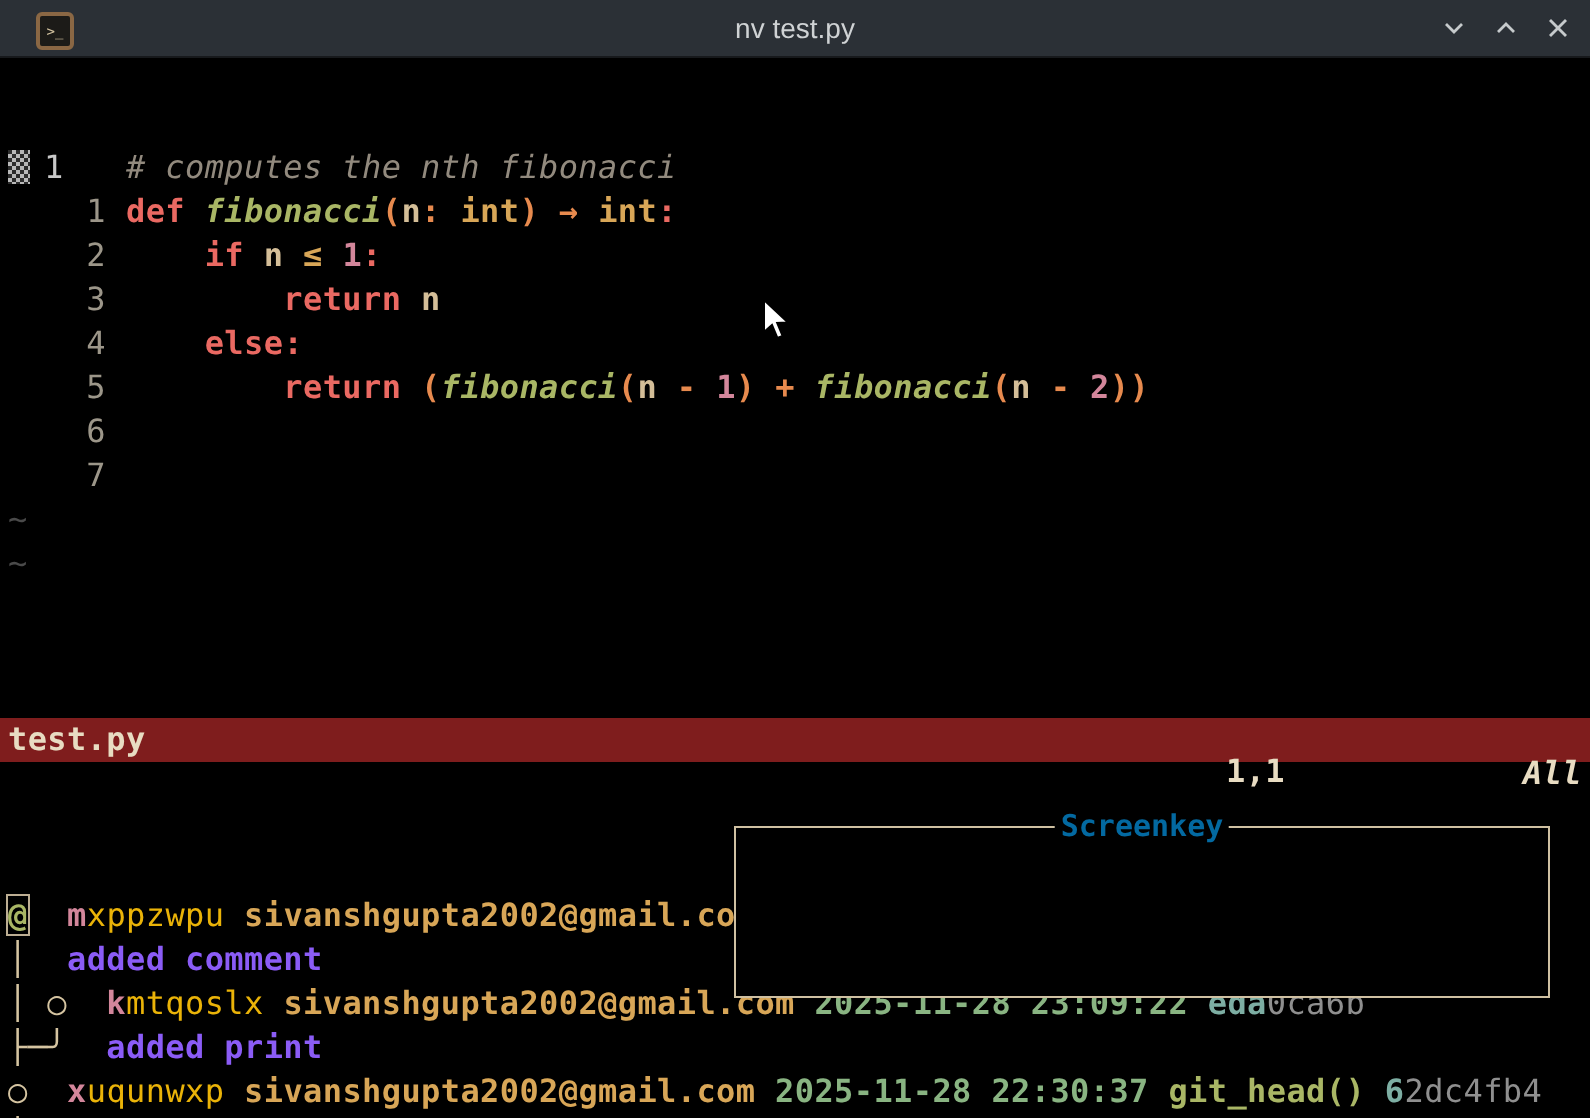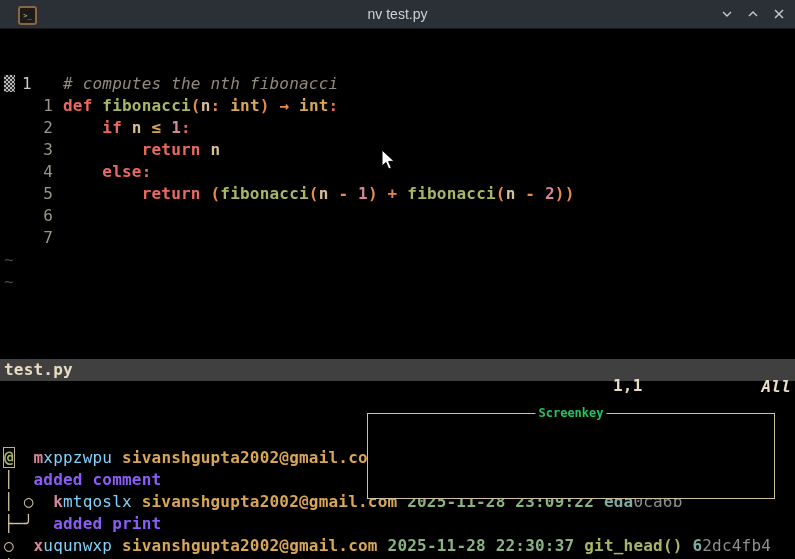--- a/index.html
+++ b/index.html
@@ -28,57 +28,57 @@
   .row{height:22px;display:flex;padding-left:4px;}
   .gutter{width:59px;flex:0 0 59px;text-align:right;padding-right:10px;box-sizing:border-box;color:#9c9689;}
   .gutter.cur{text-align:left;padding-left:0;color:#c8c8c8;}
   .blockcur{display:inline-block;width:11px;height:17px;margin-right:7px;vertical-align:-3px;
     background:repeating-conic-gradient(#b8b8b8 0% 25%,#2c2c2c 0% 50%) 0 0/4px 4px;}
   .editor{height:220px;}
   .log{height:154px;}
 
   
   .t-red{color:#ea6962;font-weight:bold;}
-  .t-green{color:#a9b665;font-weight:bold;}
+  .t-green{color:#a9b665;font-weight:bold;font-style:italic;}
   .t-orange{color:#e78a4e;font-weight:bold;}
   .t-yellow{color:#d8a657;font-weight:bold;}
   .t-purple{color:#d3869b;font-weight:bold;}
   .t-fg{color:#d4be98;font-weight:bold;}
   .t-comment{color:#928a7e;font-style:italic;}
   .t-tilde{color:#4a4a4a;}
   .t-graph{color:#d5c4a1;}
   .t-at{color:#a9b665;font-weight:bold;outline:1px solid #bdae93;}
   .t-chgp{color:#d3869b;font-weight:bold;}
-  .t-chgr{color:#7dd3fc;text-align:right;}
+  .t-chgr{color:#eab308;text-align:right;}
   .t-email{color:#d8a657;font-weight:bold;}
   .t-date{color:#89b482;font-weight:bold;}
   .t-cidp{color:#7daea3;font-weight:bold;}
   .t-cidr{color:#8f8f8f;}
   .t-desc{color:#8b5cf6;font-weight:bold;}
   .t-fn{color:#a9b665;font-weight:bold;}
 
   
   .statusline{
-    height:22px;background:#404040;color:#e8dcc2;position:relative;
+    height:22px;background:#7f1d1d;color:#e8dcc2;position:relative;
     font-family:"DejaVu Sans Mono",monospace;font-size:16px;line-height:22px;
     letter-spacing:0.2px;white-space:pre;font-weight:bold;
   }
   .sl-left{position:absolute;left:4px;top:0;}
   .sl-pos{position:absolute;left:613px;top:16px;}
   .sl-scroll{position:absolute;right:4px;top:17px;font-style:italic;}
 
   
   .screenkey{
     position:absolute;left:367px;top:413px;width:408px;height:86px;
     border:1px solid #cfc0a2;background:#000;box-sizing:border-box;
   }
   .screenkey .sk-title{
     position:absolute;top:-11px;left:50%;transform:translateX(-50%);
-    background:#000;padding:0 3px;color:#22c55e;font-weight:bold;
-    font-family:"DejaVu Sans Mono",monospace;font-size:12px;line-height:20px;
+    background:#000;padding:0 3px;color:#0369a1;font-weight:bold;
+    font-family:"DejaVu Sans Mono",monospace;font-size:15px;line-height:20px;
   }
 
   
   .mouse{position:absolute;left:381px;top:149px;width:14px;height:22px;pointer-events:none;}
 </style>
 </head>
 <body>
 
 <div class="titlebar">
   <span class="winicon">&gt;_</span>

